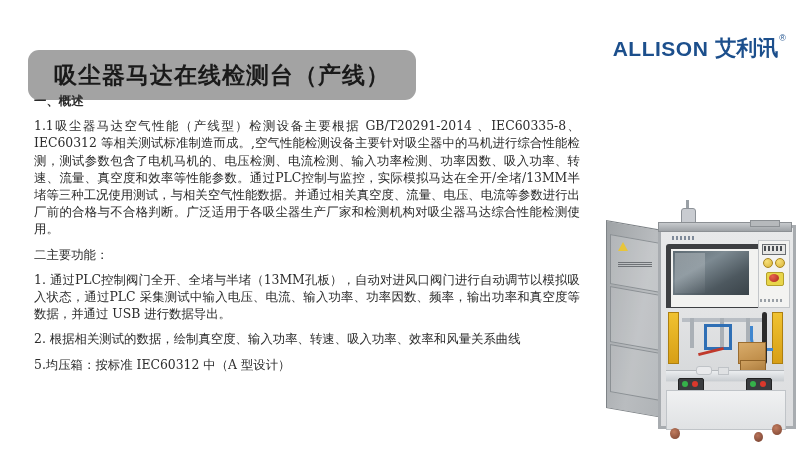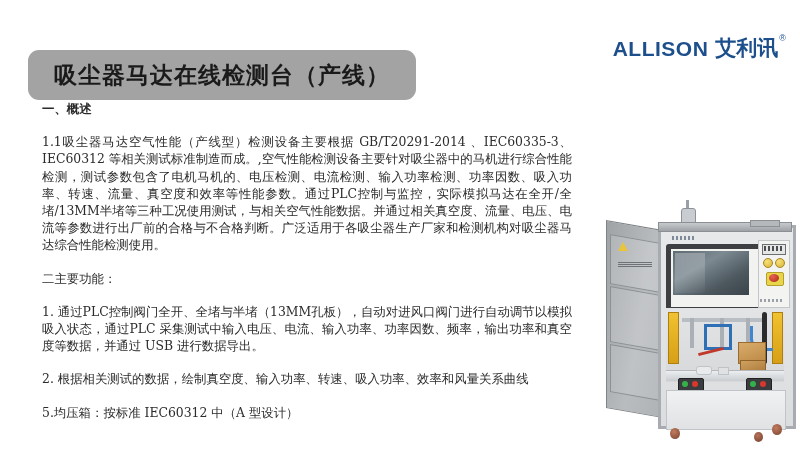--- a/index.html
+++ b/index.html
@@ -76,21 +76,21 @@
     left: 26px;
     top: 84px;
     width: 562px;
     font-family: "DejaVu Serif", "Liberation Serif", serif;
     font-size: 12.4px;
     line-height: 17.2px;
     color: #2b2b2b;
     text-align: justify;
   }
   #body-copy p {
-    margin: 16px;
+    margin: 8px;
   }
   .heading-line {
     font-weight: bold;
   }
 
   
   #product-photo {
     position: absolute;
     left: 600px;
     top: 200px;
@@ -227,21 +227,21 @@
 </div>
 
 <div id="logo">
   <span id="logo-latin">ALLISON</span>
   <span id="logo-cjk">艾利讯</span>
   <span id="logo-tm">®</span>
 </div>
 
 <div id="body-copy">
   <p class="heading-line">一、概述</p>
-  <p>1.1吸尘器马达空气性能（产线型）检测设备主要根据 GB/T20291-2014 、IEC60335-3、IEC60312 等相关测试标准制造而成。,空气性能检测设备主要针对吸尘器中的马机进行综合性能检测，测试参数包含了电机马机的、电压检测、电流检测、输入功率检测、功率因数、吸入功率、转速、流量、真空度和效率等性能参数。通过PLC控制与监控，实际模拟马达在全开/全堵/13MM半堵等三种工况使用测试，与相关空气性能数据。并通过相关真空度、流量、电压、电流等参数进行出厂前的合格与不合格判断。广泛适用于各吸尘器生产厂家和检测机构对吸尘器马达综合性能检测使用。</p>
+  <p>1.1吸尘器马达空气性能（产线型）检测设备主要根据 GB/T20291-2014 、IEC60335-8、IEC60312 等相关测试标准制造而成。,空气性能检测设备主要针对吸尘器中的马机进行综合性能检测，测试参数包含了电机马机的、电压检测、电流检测、输入功率检测、功率因数、吸入功率、转速、流量、真空度和效率等性能参数。通过PLC控制与监控，实际模拟马达在全开/全堵/13MM半堵等三种工况使用测试，与相关空气性能数据。并通过相关真空度、流量、电压、电流等参数进行出厂前的合格与不合格判断。广泛适用于各吸尘器生产厂家和检测机构对吸尘器马达综合性能检测使用。</p>
   <p>二主要功能：</p>
   <p>1. 通过PLC控制阀门全开、全堵与半堵（13MM孔板），自动对进风口阀门进行自动调节以模拟吸入状态，通过PLC 采集测试中输入电压、电流、输入功率、功率因数、频率，输出功率和真空度等数据，并通过 USB 进行数据导出。</p>
   <p>2. 根据相关测试的数据，绘制真空度、输入功率、转速、吸入功率、效率和风量关系曲线</p>
   <p>5.均压箱：按标准 IEC60312 中（A 型设计）</p>
 </div>
 
 <div id="product-photo">
   <div class="ph hook-rod"></div>
   <div class="ph hook-body"></div>
   <div class="ph hook-tip"></div>

